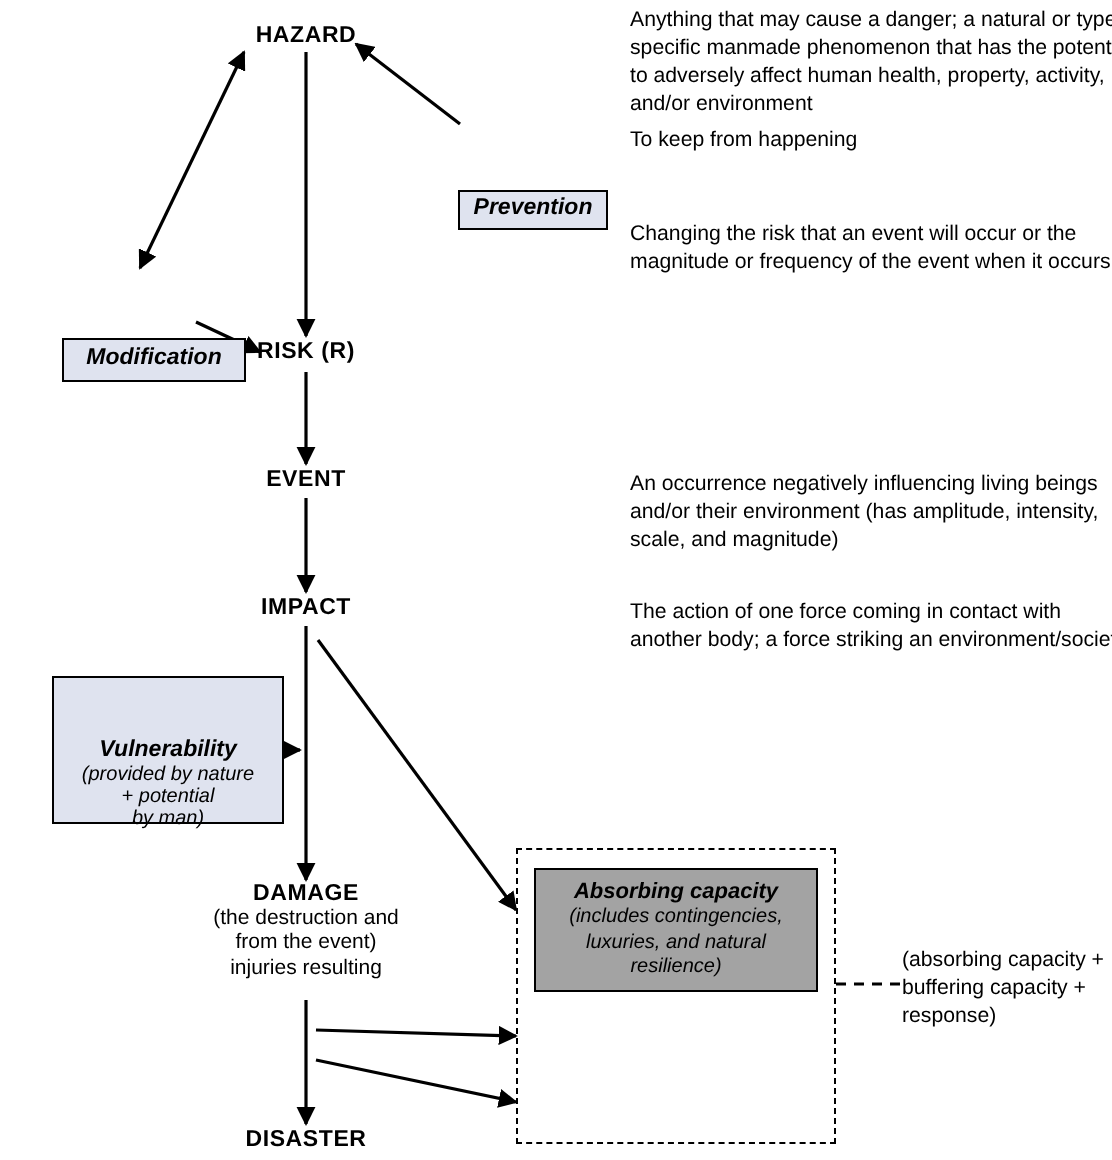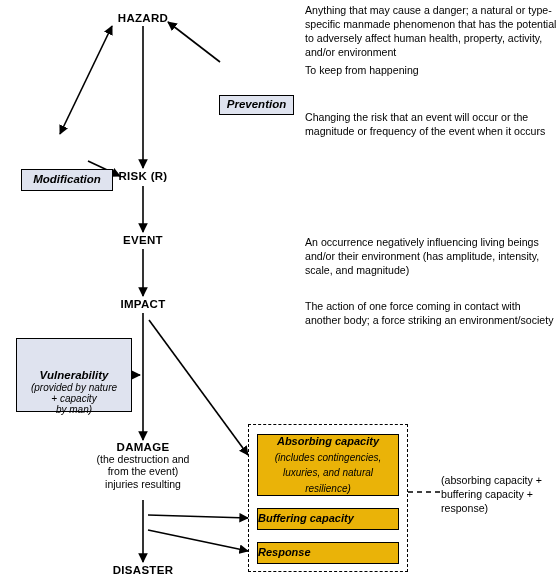--- a/index.html
+++ b/index.html
@@ -4,21 +4,21 @@
 <style>
   html,body{margin:0;padding:0;}
   body{
     width:556px;height:580px;
     background:#ffffff;
     font-family:"Liberation Sans", sans-serif;
     color:#000;
     position:relative;
     overflow:hidden;
   }
-  #canvas{position:absolute;left:8px;top:0;width:534px;height:580px;}
+  #canvas{position:absolute;left:18px;top:0;width:534px;height:580px;}
   svg.lines{position:absolute;left:0;top:0;width:556px;height:580px;pointer-events:none;}
   .node{position:absolute;}
   .plain-label{
     font-weight:bold;
     font-size:11.5px;
     letter-spacing:.3px;
     text-align:center;
     white-space:nowrap;
   }
   .sublabel{
@@ -57,26 +57,26 @@
   }
   .res-text{
     position:absolute;
     font-size:10.6px;
     font-weight:bold;
     line-height:1.3;
   }
   .res-sub{font-weight:normal;}
   .cap-box{
     position:absolute;
-    background:#eab308;
+    background:#a3a3a3;
     border:1px solid #000;
     box-sizing:border-box;
     display:flex;
     align-items:center;
-    justify-content:space-between;
+    justify-content:center;
     text-align:center;
     font-style:italic;
     font-size:11px;
     line-height:1.22;
   }
   .cap-sub{font-weight:normal;font-style:italic;font-size:10px;}
 </style>
 </head>
 <body>
 
@@ -136,21 +136,21 @@
     <span>EVENT</span>
   </div>
 
   <div class="node plain-label" style="left:95px;top:298px;width:80px;">
     <span>IMPACT</span>
   </div>
 
   <div class="node box" style="left:8px;top:338px;width:116px;height:74px;flex-direction:column;">
     <div class="box-italic">Vulnerability</div>
     <div class="cap-sub">(provided by nature</div>
-    <div class="cap-sub">+ capacity</div>
+    <div class="cap-sub">+ potential</div>
     <div class="cap-sub">by man)</div>
   </div>
 
   <div class="node" style="left:55px;top:441px;width:160px;">
     <div class="plain-label">DAMAGE</div>
     <div class="sublabel">(the destruction and</div>
     <div class="sublabel">from the event)</div>
     <div class="sublabel">injuries resulting</div>
   </div>
 
@@ -160,27 +160,21 @@
 
   <div class="dashed-group" style="left:240px;top:424px;width:160px;height:148px;"></div>
 
   <div class="cap-box" style="left:249px;top:434px;width:142px;height:62px;flex-direction:column;">
     <div style="font-weight:bold;">Absorbing capacity</div>
     <div class="cap-sub">(includes contingencies,</div>
     <div class="cap-sub">luxuries, and natural</div>
     <div class="cap-sub">resilience)</div>
   </div>
 
-  <div class="cap-box" style="left:249px;top:508px;width:142px;height:22px;font-weight:bold;">
-    <span>Buffering capacity</span>
-  </div>
 
-  <div class="cap-box" style="left:249px;top:542px;width:142px;height:22px;font-weight:bold;">
-    <span>Response</span>
-  </div>
 
   <div class="res-text" style="left:433px;top:474px;width:118px;">
     <div class="res-sub">(absorbing capacity + buffering capacity + response)</div>
   </div>
 
   <div class="desc" style="left:297px;top:4px;width:254px;">Anything that may cause a danger; a natural or type-specific manmade phenomenon that has the potential to adversely affect human health, property, activity, and/or environment</div>
 
   <div class="desc" style="left:297px;top:64px;width:254px;">To keep from happening</div>
 
   <div class="desc" style="left:297px;top:111px;width:254px;">Changing the risk that an event will occur or the magnitude or frequency of the event when it occurs</div>

